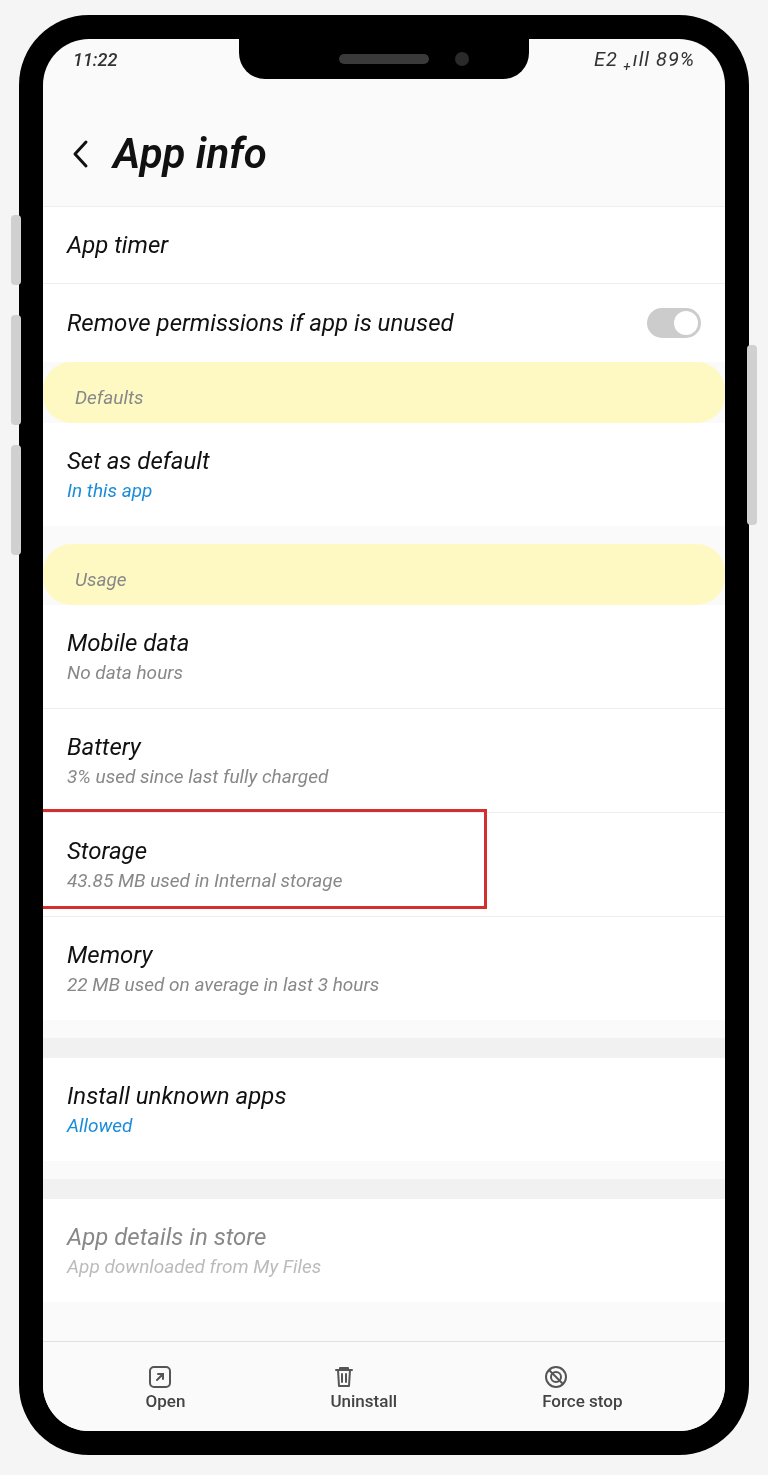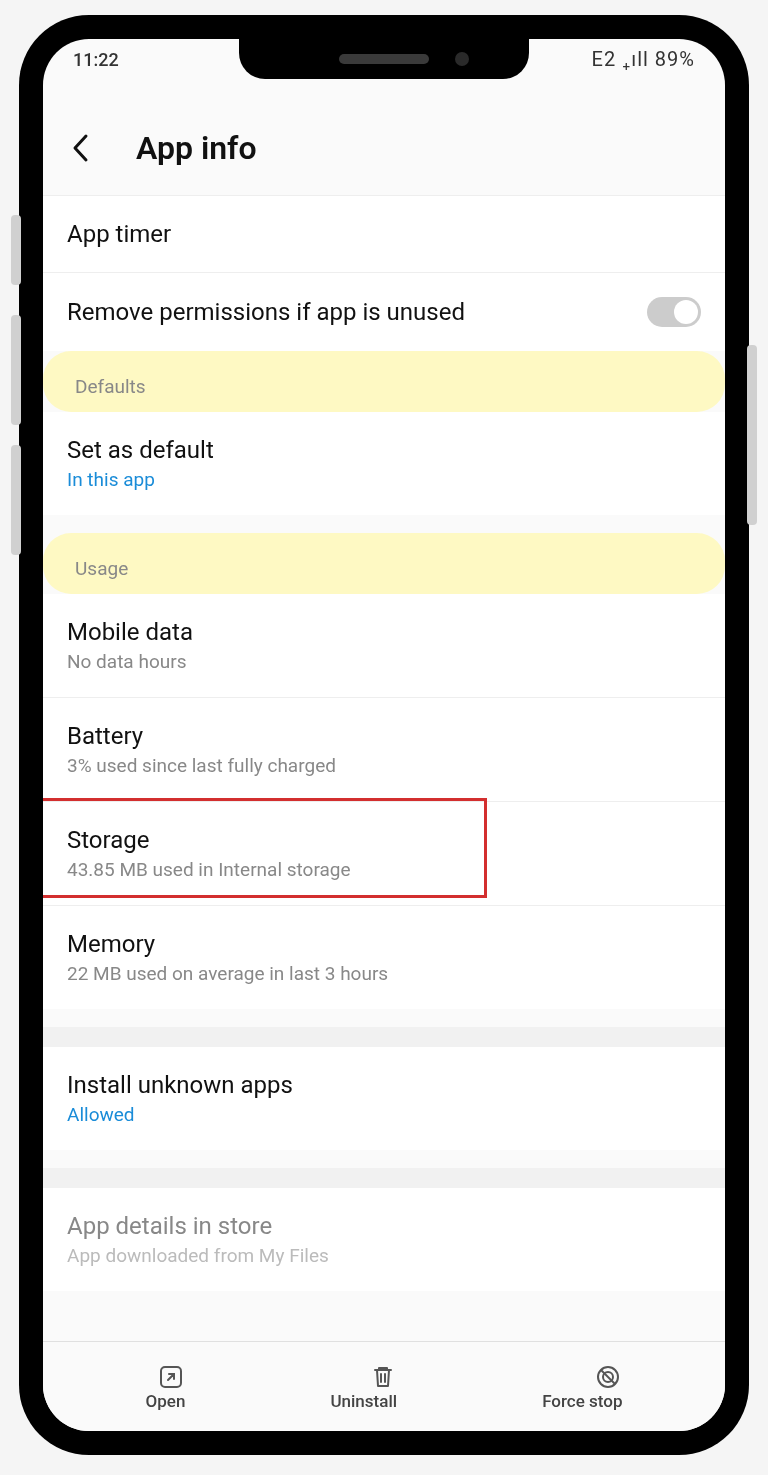--- a/index.html
+++ b/index.html
@@ -86,24 +86,23 @@
     gap: 18px;
   }
   .back-arrow {
     width: 30px;
     height: 30px;
     display: flex;
     align-items: center;
     justify-content: center;
   }
   .page-title {
-    font-size: 32px;
+    font-size: 42px;
     font-weight: 600;
     color: #111;
-    margin-left: 23px;
   }
   .content {
     background: #fff;
     border-top: 1px solid #eee;
   }
   .list-item {
     padding: 24px 24px;
     border-bottom: 1px solid #eee;
     position: relative;
   }
@@ -174,37 +173,38 @@
     background: #fafafa;
     border-top: 1px solid #e0e0e0;
     display: flex;
     justify-content: space-around;
     align-items: center;
     padding: 8px 30px;
   }
   .bottom-btn {
     display: flex;
     flex-direction: column;
-    align-items: flex-end;
+    align-items: flex-start;
     color: #444;
   }
   .bottom-btn .icon {
     width: 28px;
     height: 28px;
     display: flex;
     align-items: center;
     justify-content: center;
   }
   .bottom-btn .blabel {
     font-size: 17px;
     font-weight: 500;
   }
   .scroll-area {
     height: calc(100% - 90px);
     overflow: hidden;
+    font-style: italic;
   }
 </style>
 </head>
 <body>
 
 <div class="device-frame">
   <div class="side-button left-1"></div>
   <div class="side-button left-2"></div>
   <div class="side-button left-3"></div>
   <div class="side-button right-1"></div>

